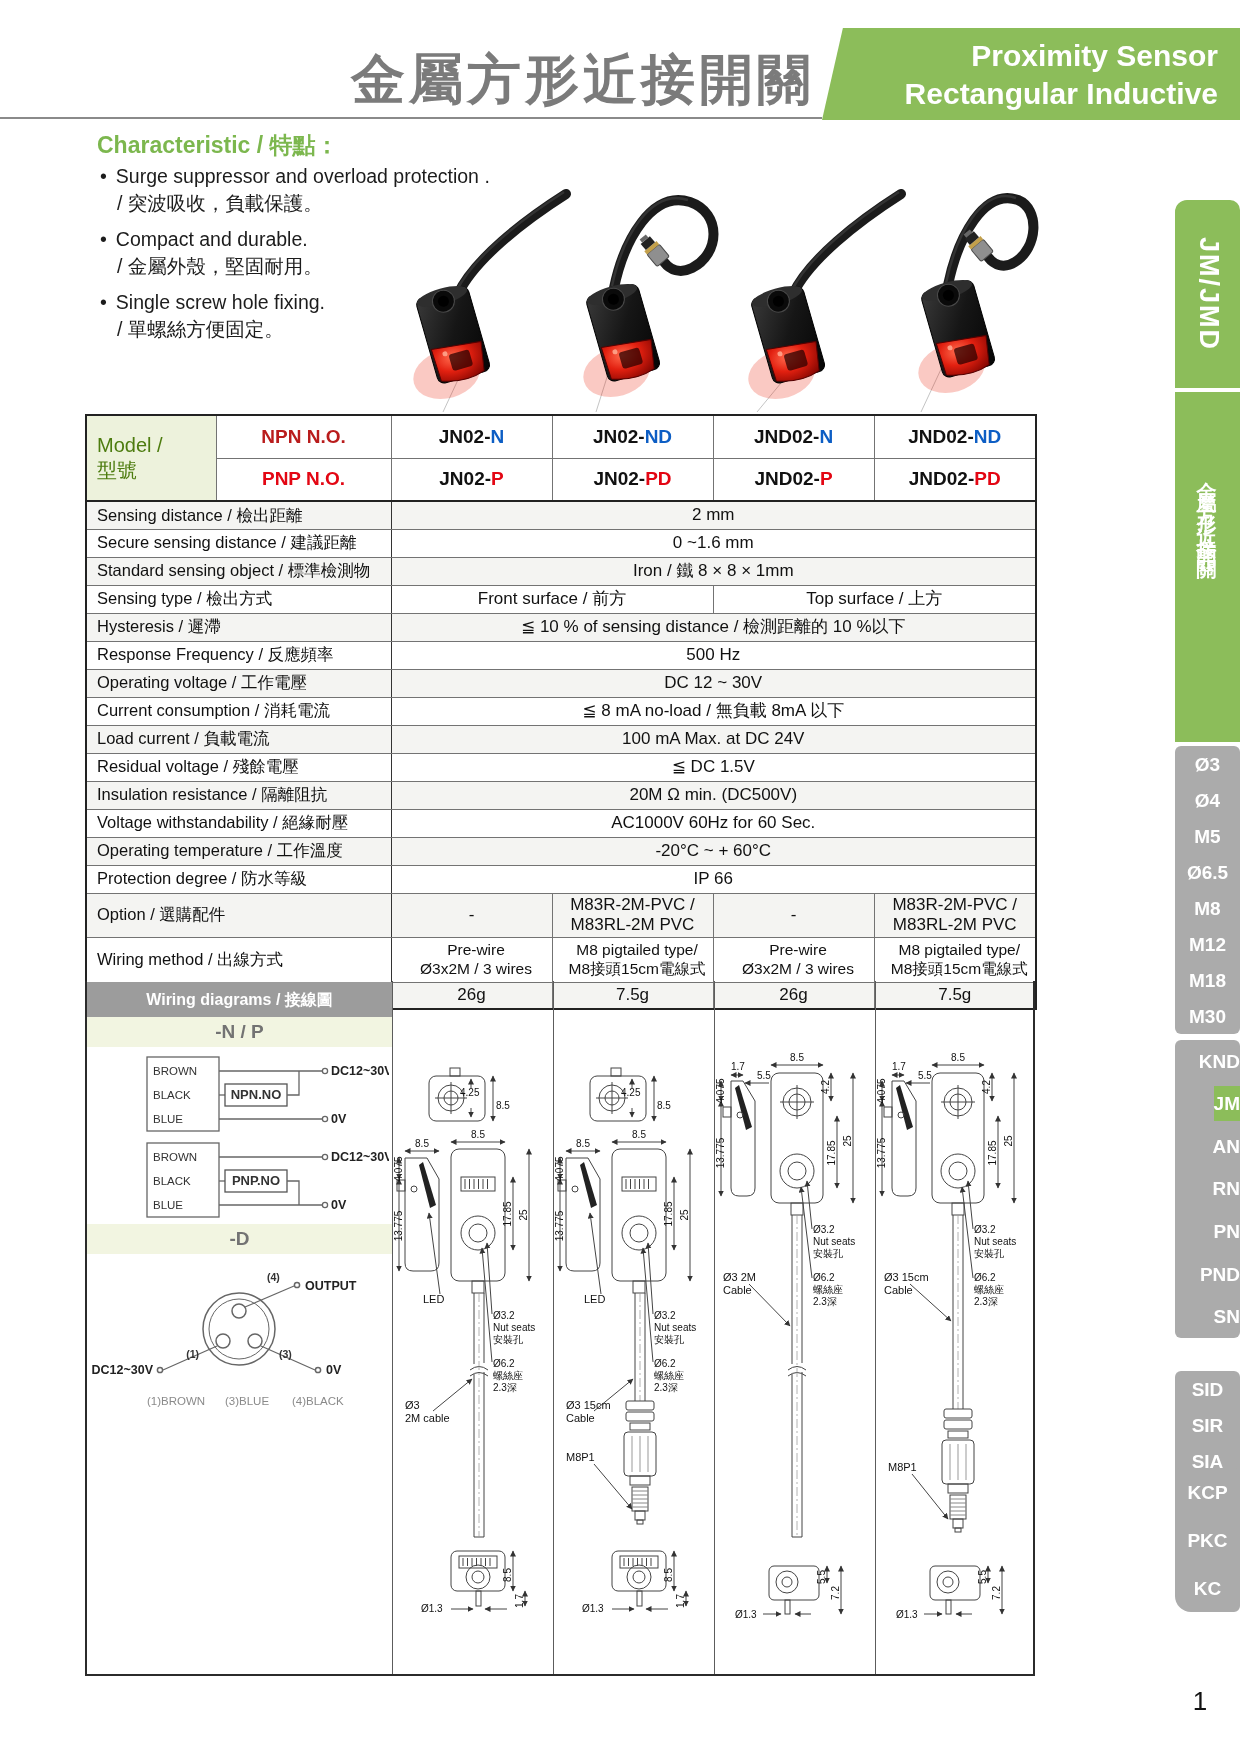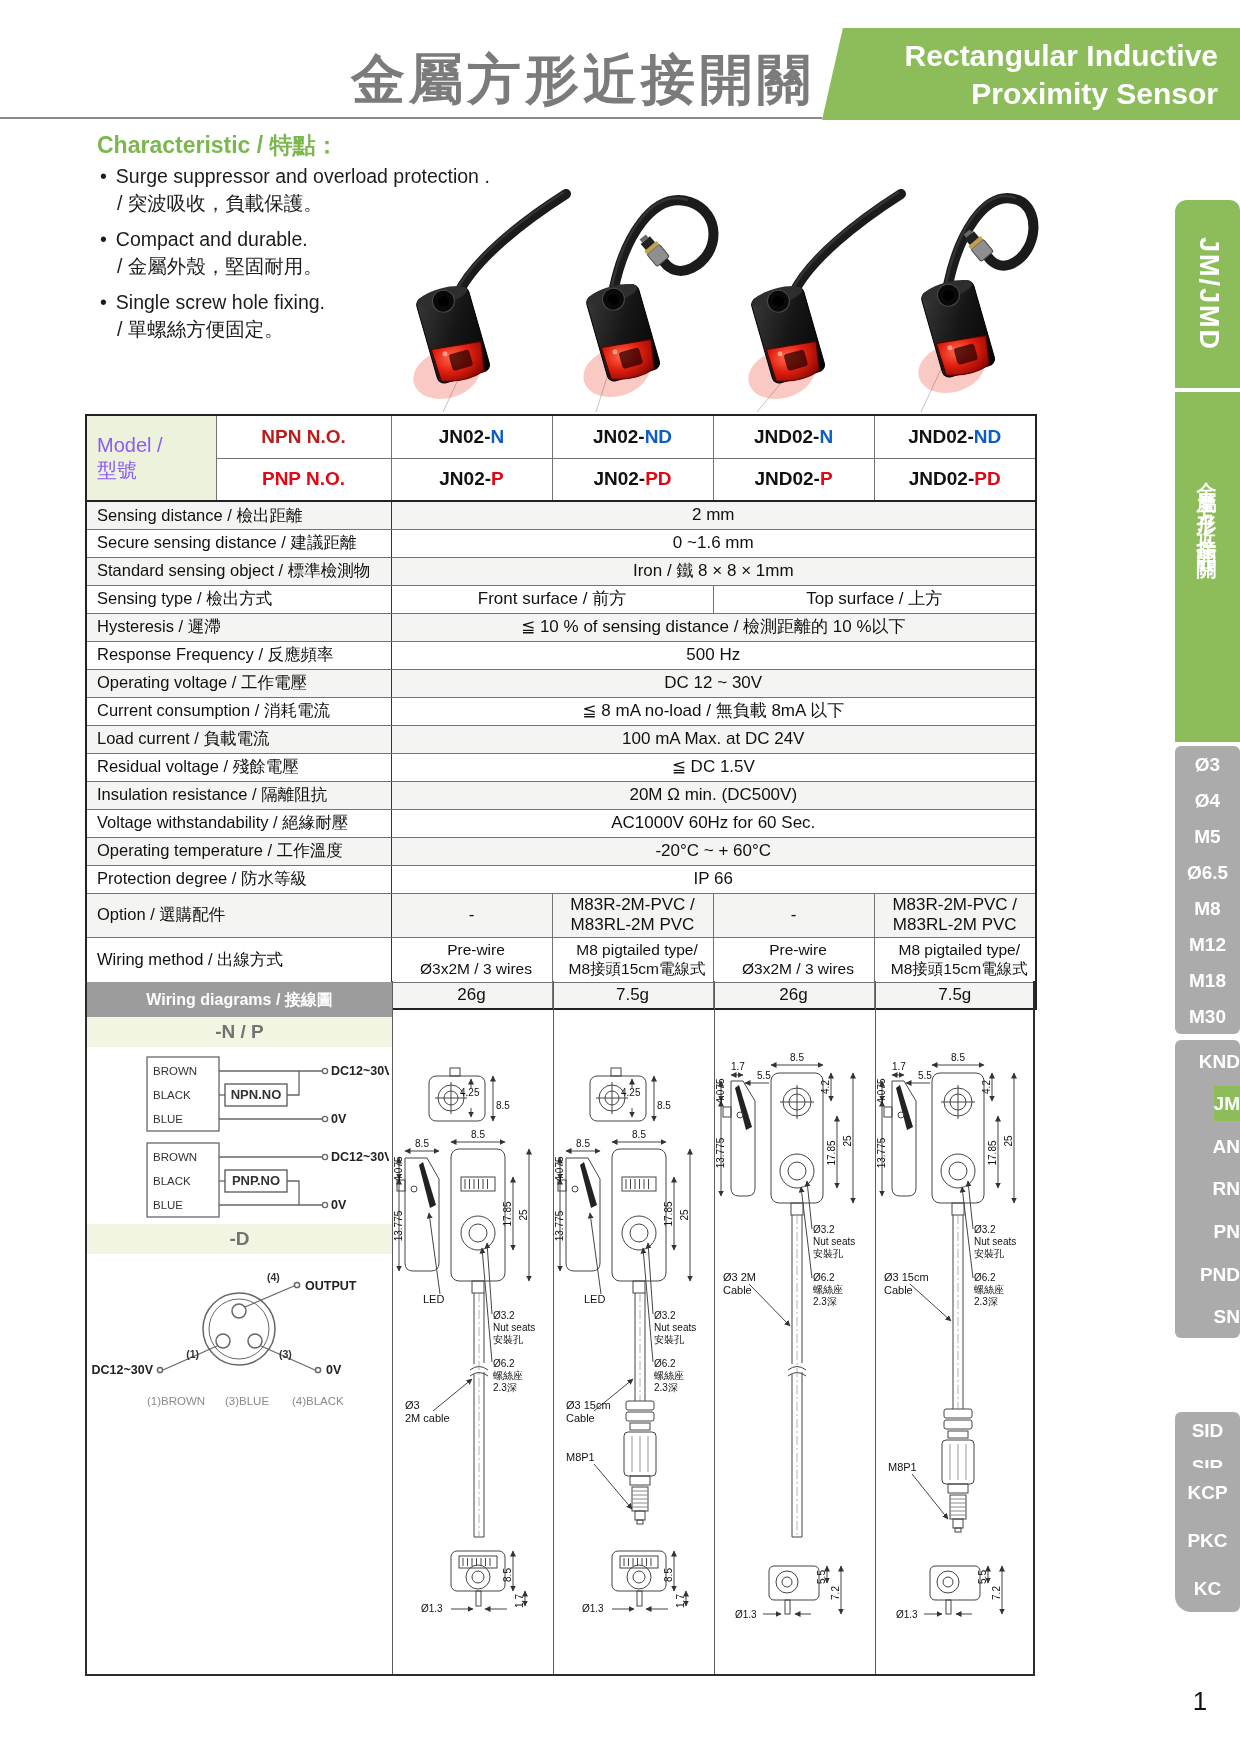--- a/index.html
+++ b/index.html
@@ -21,21 +21,21 @@
   .bullet-item .cn{font-size:19.5px;color:#1c1c1c;padding-left:17px;margin-top:2px;}
   
   .photos{position:absolute;left:370px;top:182px;}
   
   .spec-table{position:absolute;left:85px;top:414px;width:950px;border-collapse:collapse;
               table-layout:fixed;border:2px solid #222;}
   .spec-table td{border:1px solid #737373;font-size:17px;color:#111;text-align:center;
                  padding:0 3px;line-height:1.18;white-space:pre-line;overflow:hidden;}
   tr.model-row{height:43px;}
   tr.spec-row{height:28px;}
-  td.model-cell{background:#edf2dc;text-align:left;padding-left:10px;font-size:20px;line-height:1.25;color:#8b5cf6;}
+  td.model-cell{background:#edf2dc;text-align:left;padding-left:10px;font-size:20px;line-height:1.25;color:#4d7c0f;}
   td.npn{color:#b91c1c;font-weight:bold;font-size:19px;}
   td.pnp{color:#e30613;font-weight:bold;font-size:19px;}
   td.model-name{font-weight:bold;font-size:19px;color:#111;}
   .suf-blue{color:#0d5ec4;}
   .suf-red{color:#e30613;}
   td.lbl{text-align:left;padding-left:10px;font-size:16.5px;border-right:1.5px solid #333;}
   tr.alt td{background:#f4f4f2;}
   tr.row-0 td{border-top:2px solid #222;}
   tr.tight td.val{font-size:15.5px;padding-left:12px;}
   
@@ -87,22 +87,22 @@
       <linearGradient id="gBody" x1="0" y1="0" x2="1" y2="1">
         <stop offset="0" stop-color="#3a3a3a"></stop>
           <stop offset="0.5" stop-color="#161616"></stop>
           <stop offset="1" stop-color="#050505"></stop>
       </linearGradient>
     </defs>
   </svg>
 
   <div class="title-cn">金屬方形近接開關</div>
   <div class="banner">
+    <div>Proximity Sensor</div>
     <div>Rectangular Inductive</div>
-    <div>Proximity Sensor</div>
   </div>
   <div class="title-rule"></div>
 
   <div class="char-heading">Characteristic / 特點：</div>
   <div class="char-list">
       <div class="bullet-item">
         <div class="en">
           <span>•</span>
           <span>Surge suppressor and overload protection .</span>
         </div>
@@ -734,21 +734,21 @@
       </div>
       <div class="sb-group" style="top: 1040px; height: 298px; align-items: flex-end;">
         <div class="sb-item">KND</div>
         <div class="sb-item active">JM</div>
         <div class="sb-item">AN</div>
         <div class="sb-item">RN</div>
         <div class="sb-item">PN</div>
         <div class="sb-item">PND</div>
         <div class="sb-item">SN</div>
       </div>
-      <div class="sb-group" style="top: 1412px; height: 108px;">
+      <div class="sb-group" style="top: 1371px; height: 108px;">
         <div class="sb-item">SID</div>
         <div class="sb-item">SIR</div>
         <div class="sb-item">SIA</div>
       </div>
       <div class="sb-group last" style="top: 1468px; height: 144px;">
         <div class="sb-item">KCP</div>
         <div class="sb-item">PKC</div>
         <div class="sb-item">KC</div>
       </div>
     </div>

